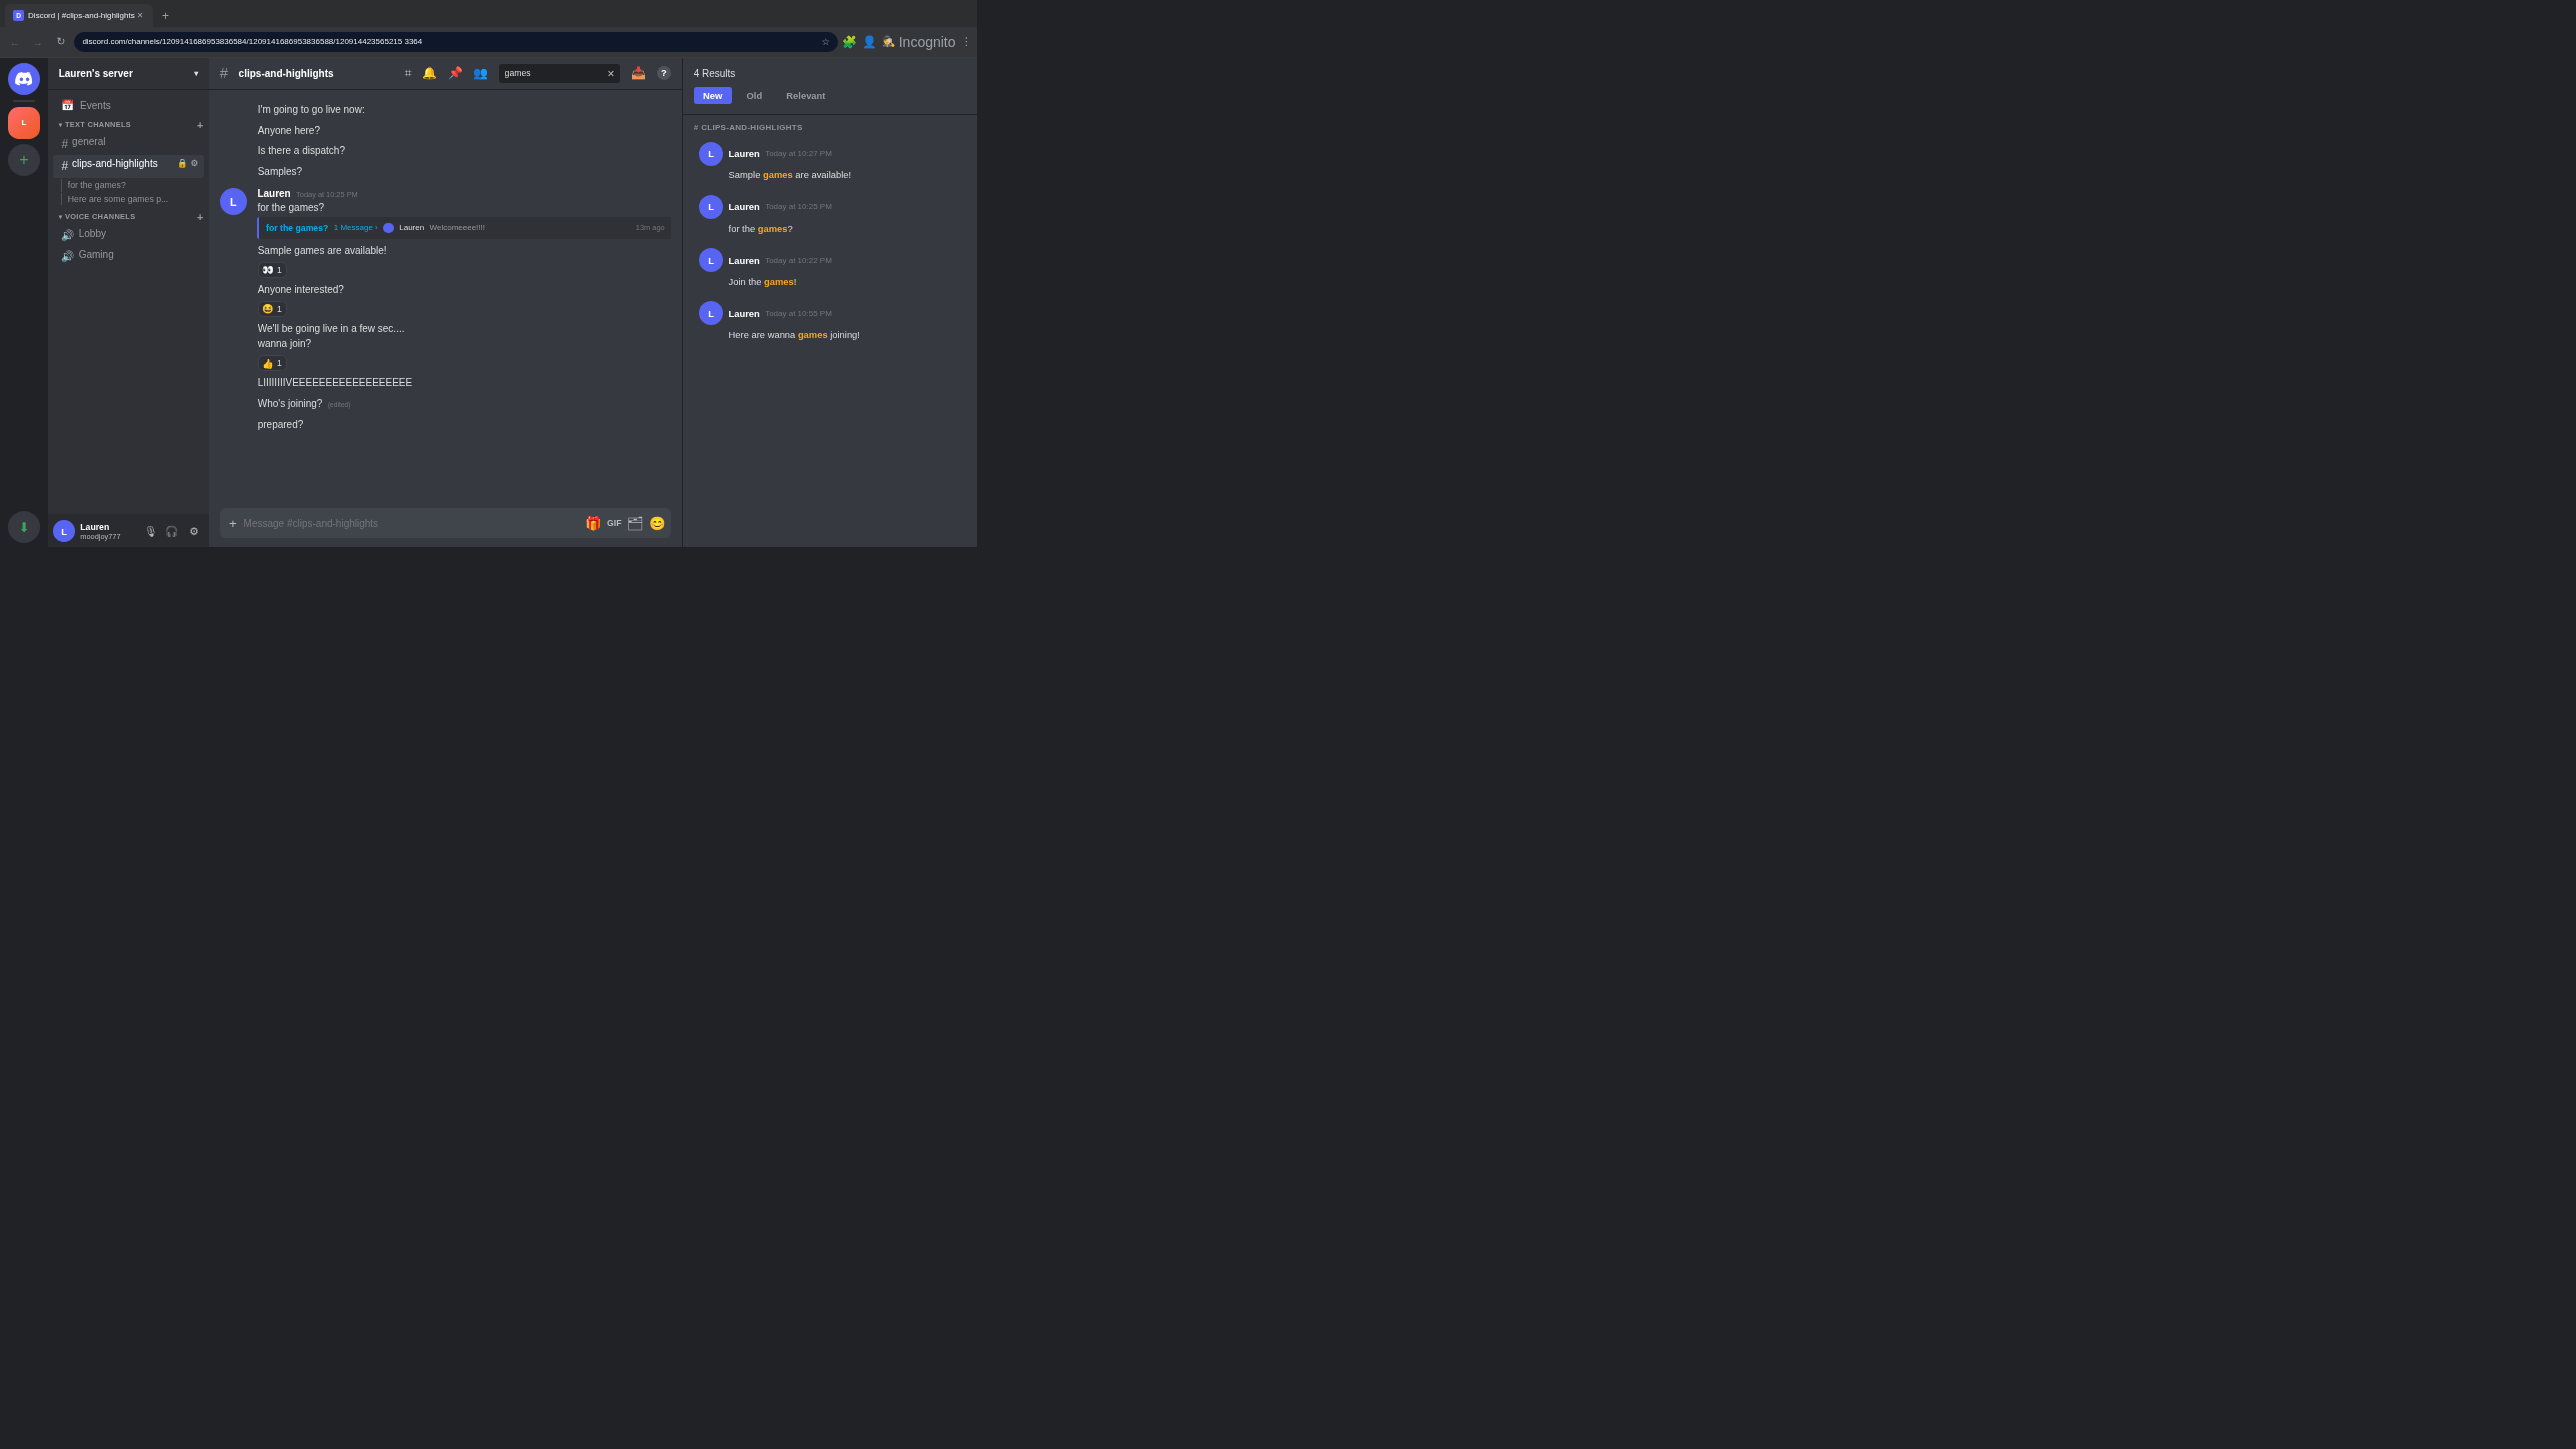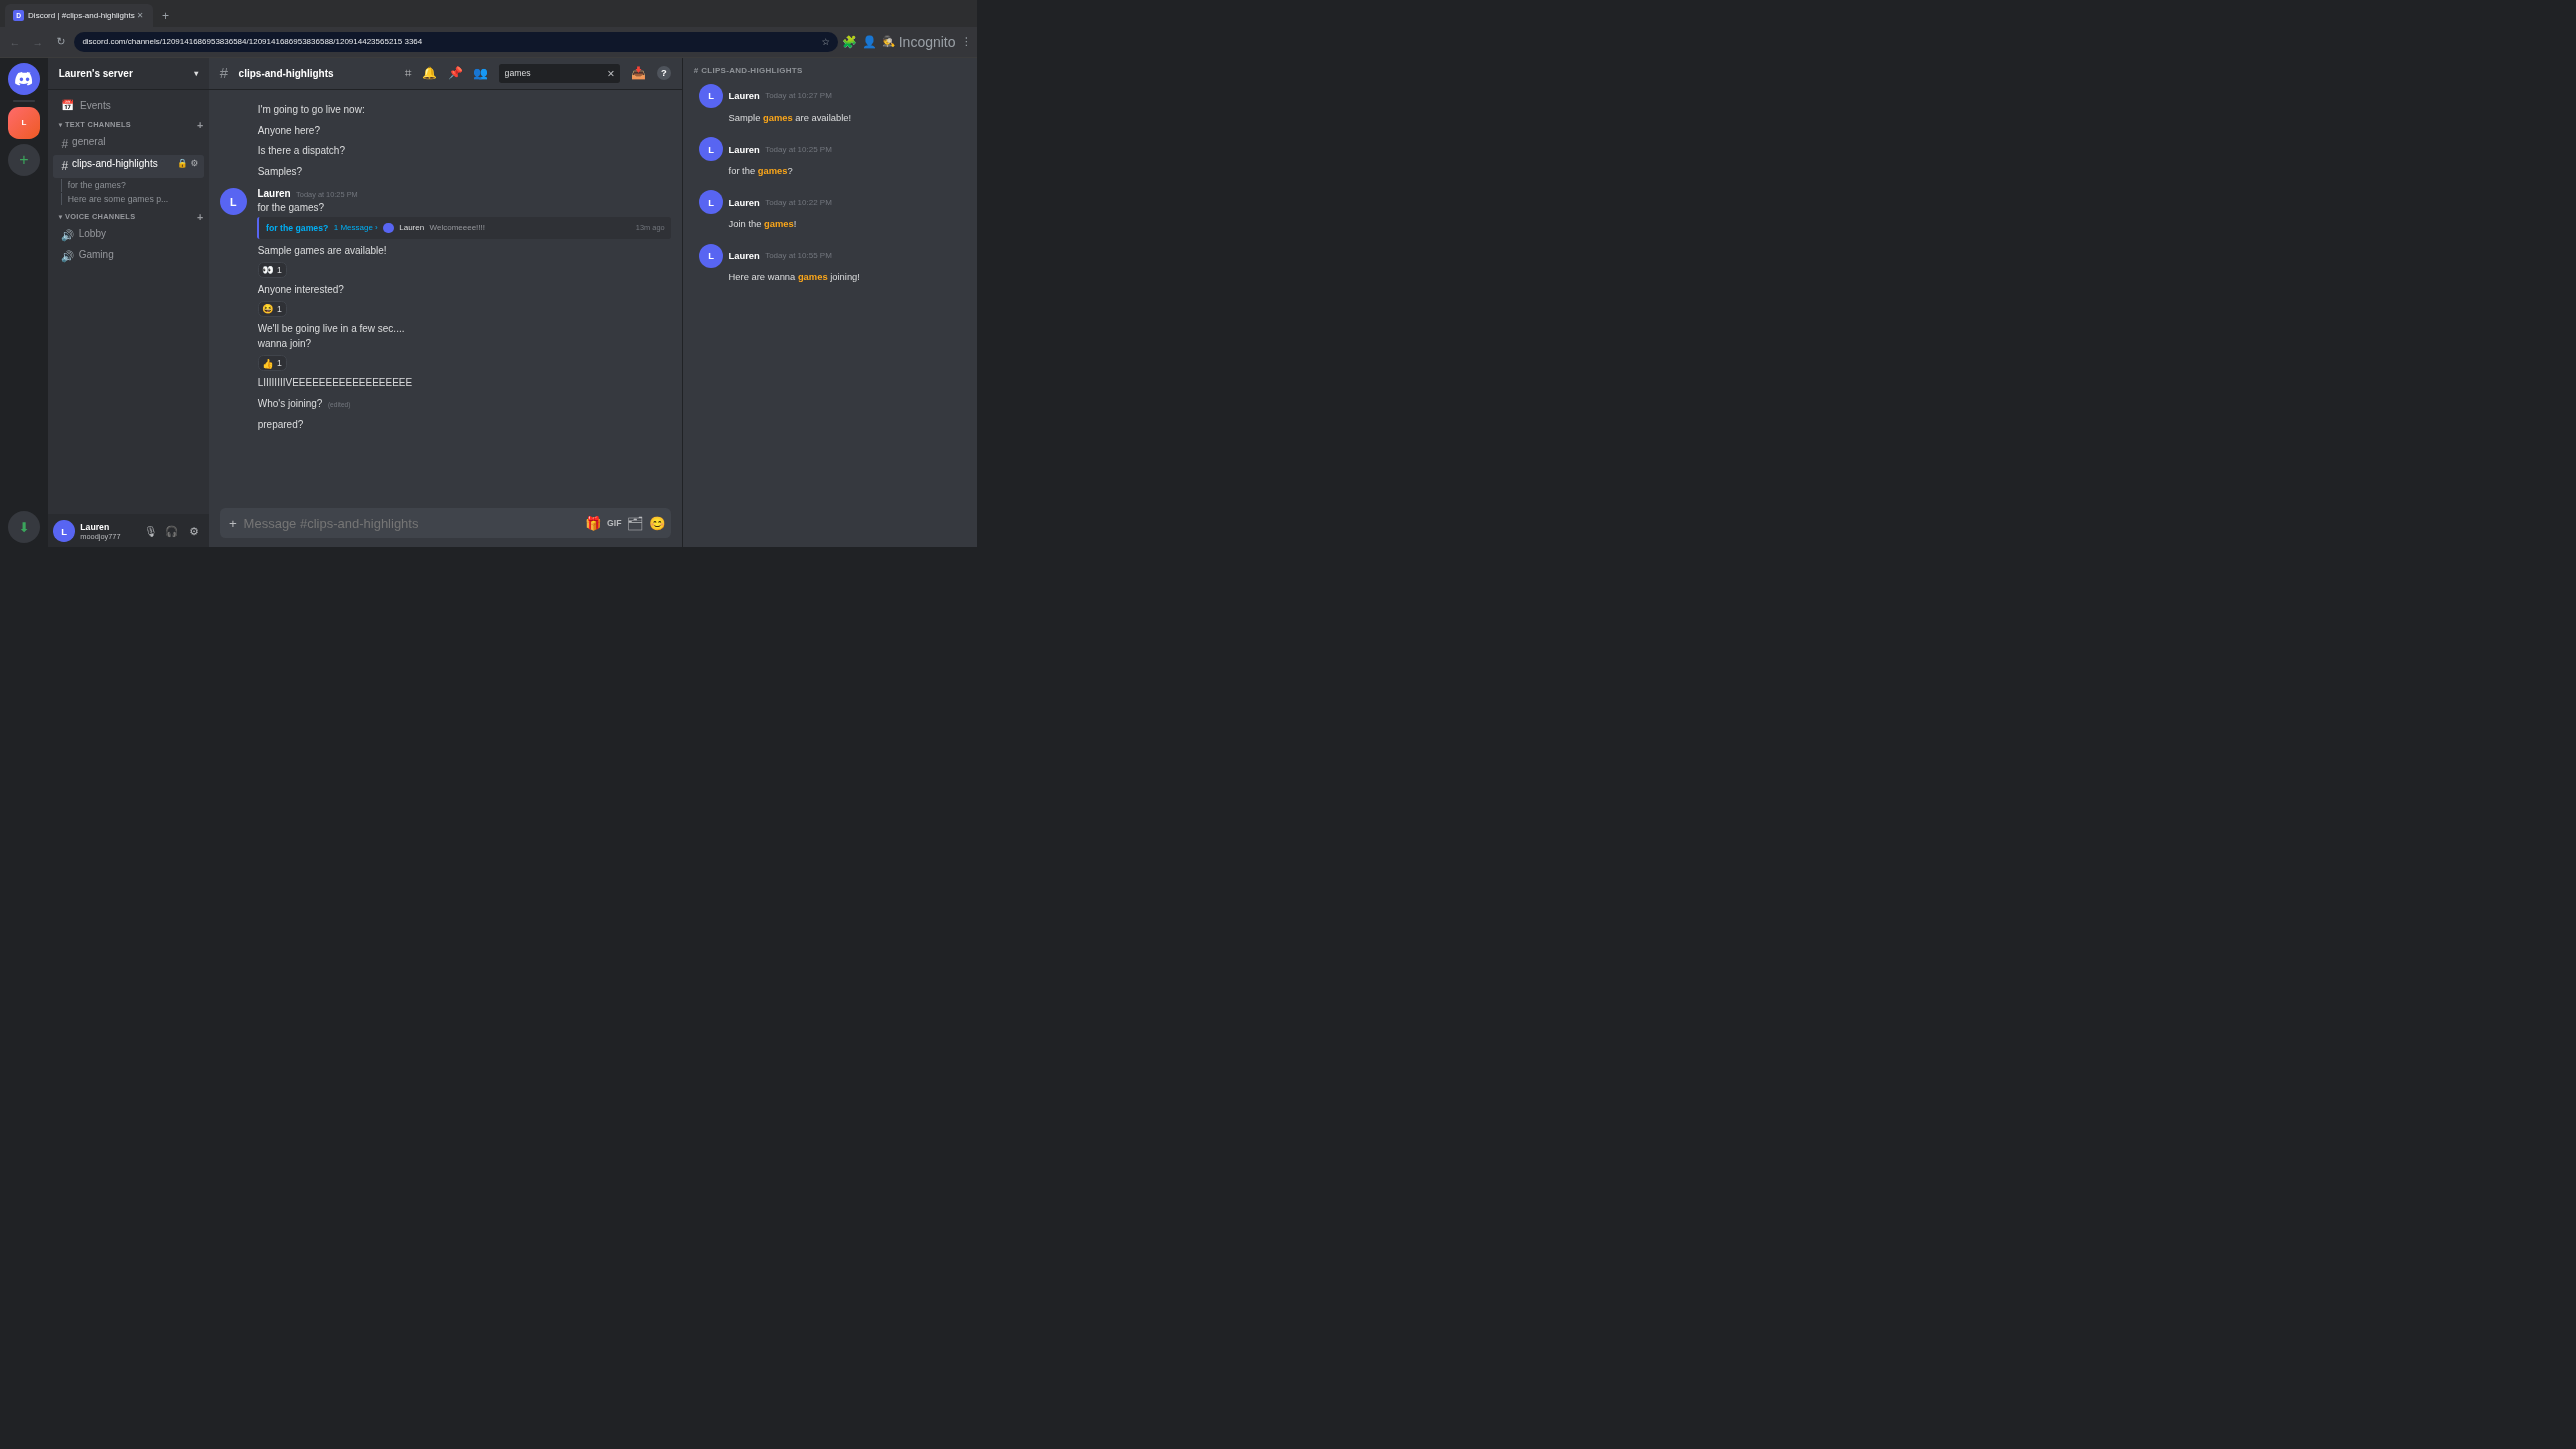--- a/index.html
+++ b/index.html
@@ -748,32 +748,40 @@
 
       <div class="message-row msg-continued">
         <div class="msg-text">prepared?</div>
       </div>
 
     </div>
 
     <div class="message-input-area">
       <div class="message-input-box">
         <span class="input-icon">+</span>
-        <input class="input-field" placeholder="Message #clips-and-highlights" style="background: transparent; border: none; outline: none; color: rgb(220, 221, 222); font-size: 13px; flex: 1 1 0%;">
+        <input class="input-field" placeholder="Message #clips-and-highlights" style="background: transparent; border: none; outline: none; color: rgb(220, 221, 222); font-size: 10px; flex: 1 1 0%;">
         <div class="input-actions">
           <span class="input-action">🎁</span>
           <span class="input-action" style="font-size:8.7px; font-weight:700; color:#b9bbbe;">GIF</span>
           <span class="input-action">🗂</span>
           <span class="input-action">😊</span>
         </div>
       </div>
     </div>
   </div>
 
   <div class="search-results-panel">
+    <div class="search-results-header">
+      <div class="results-count">4 Results</div>
+      <div class="filter-buttons">
+        <button class="filter-btn active">New</button>
+        <button class="filter-btn inactive">Old</button>
+        <button class="filter-btn inactive">Relevant</button>
+      </div>
+    </div>
 
     <div style="overflow-y: auto; flex:1;">
 
       <div class="search-channel-header">
         <span class="search-channel-hash">#</span>
         <span>clips-and-highlights</span>
       </div>
 
       <div class="search-result-item">
         <div class="sri-header">

